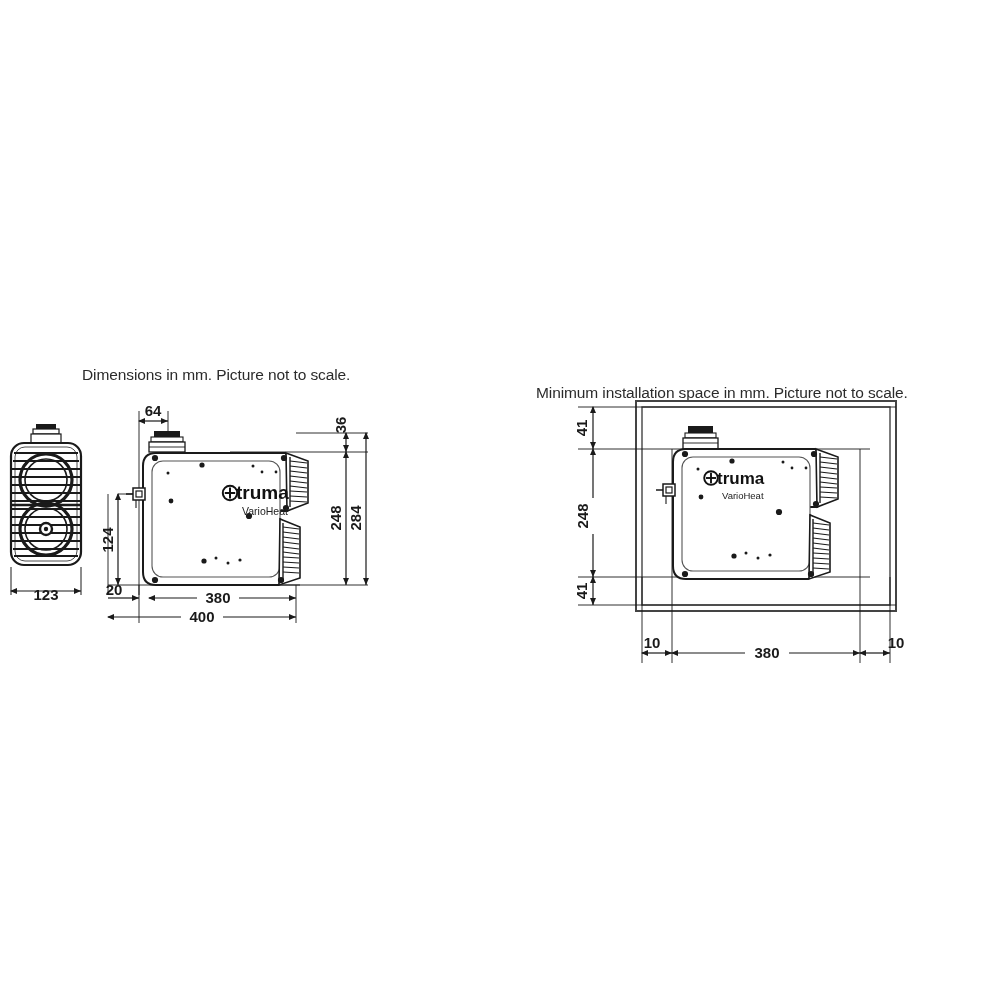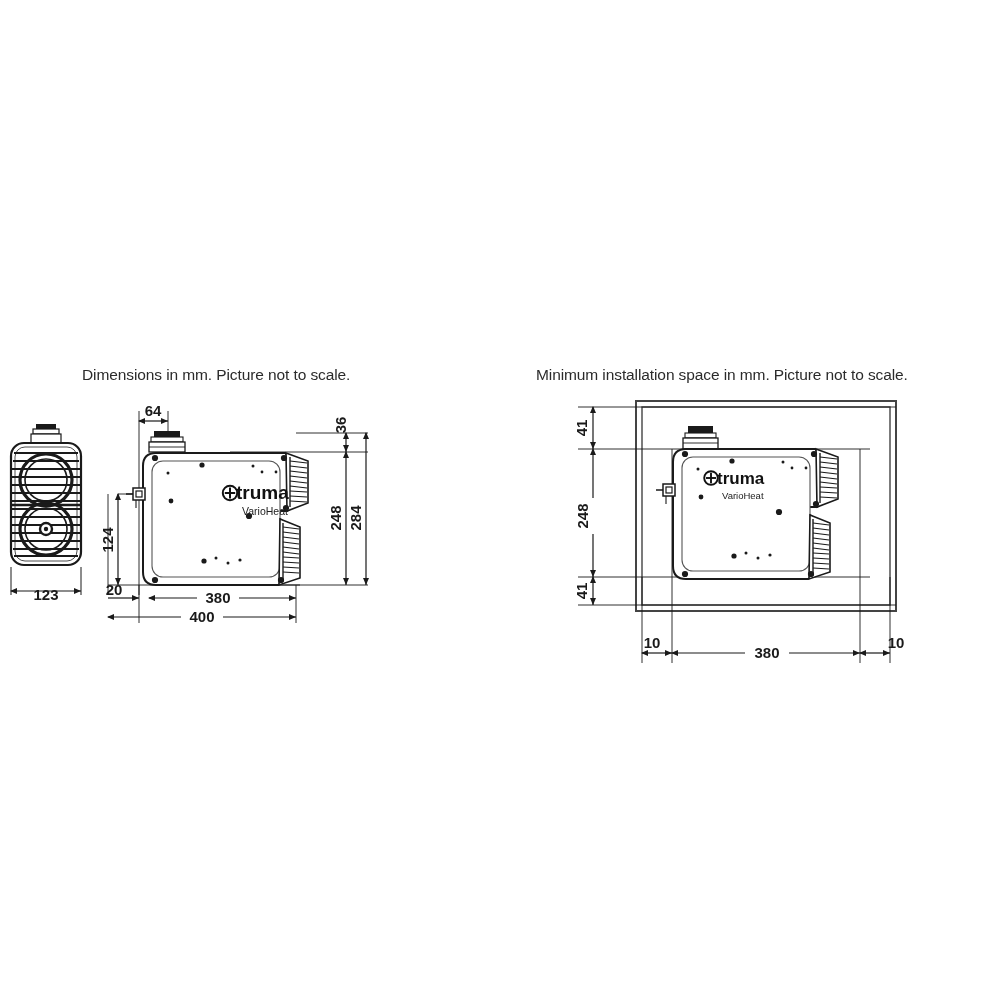--- a/index.html
+++ b/index.html
@@ -14,21 +14,21 @@
   #stage{position:absolute;left:0;top:0;width:1000px;height:1000px;}
   .caption{
     position:absolute;
     font-size:15.5px;
     font-weight:400;
     color:#2b2b2b;
     white-space:nowrap;
     letter-spacing:-0.1px;
   }
   #cap-left{left:50px;top:366px;margin-left:32px;}
-  #cap-right{left:536px;top:366px;}
+  #cap-right{left:536px;top:384px;}
   svg{display:block;}
   .dim-text{
     font-family:"Liberation Sans", sans-serif;
     font-weight:bold;
     font-size:15px;
     fill:#1a1a1a;
   }
   .brand-text{
     font-family:"Liberation Sans", sans-serif;
     font-weight:bold;

